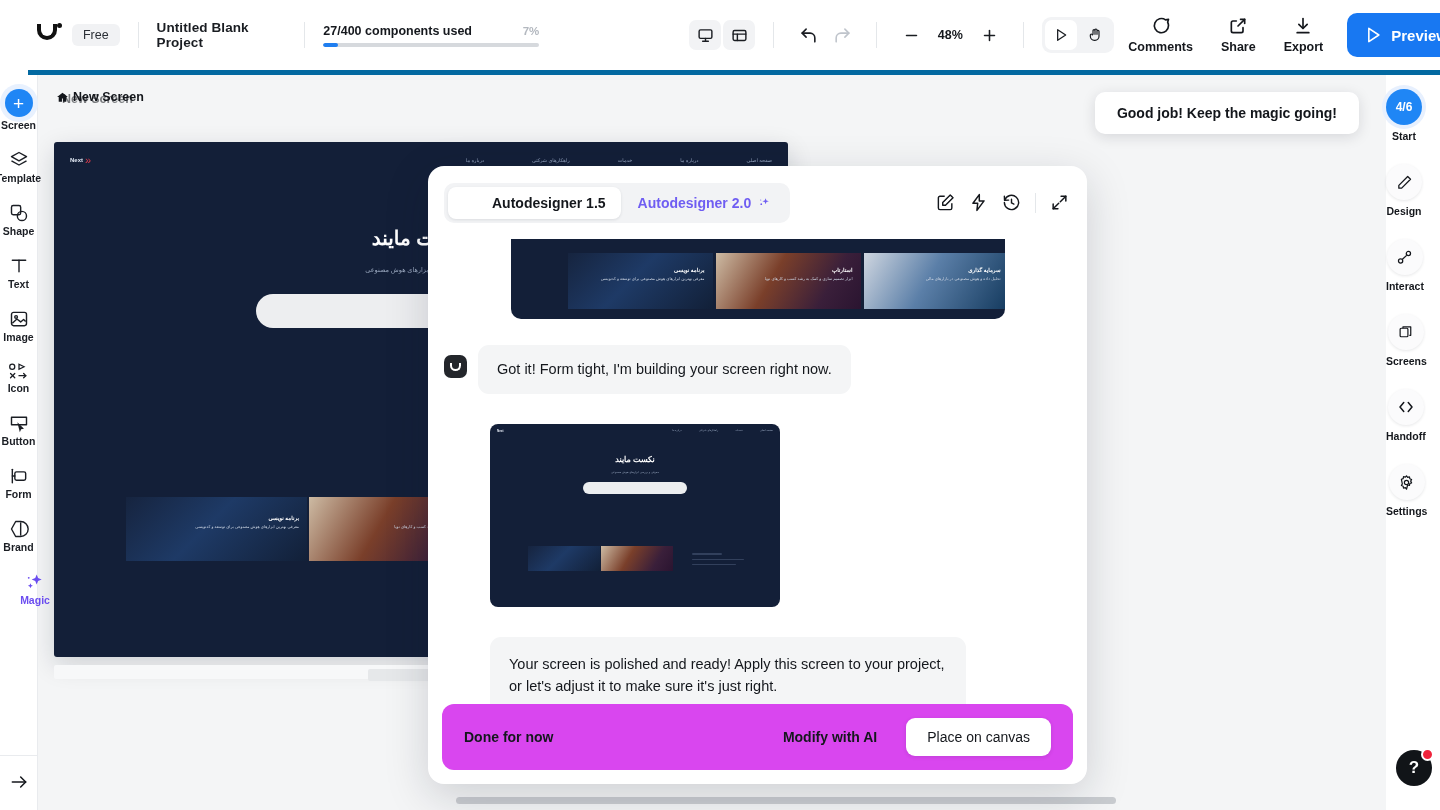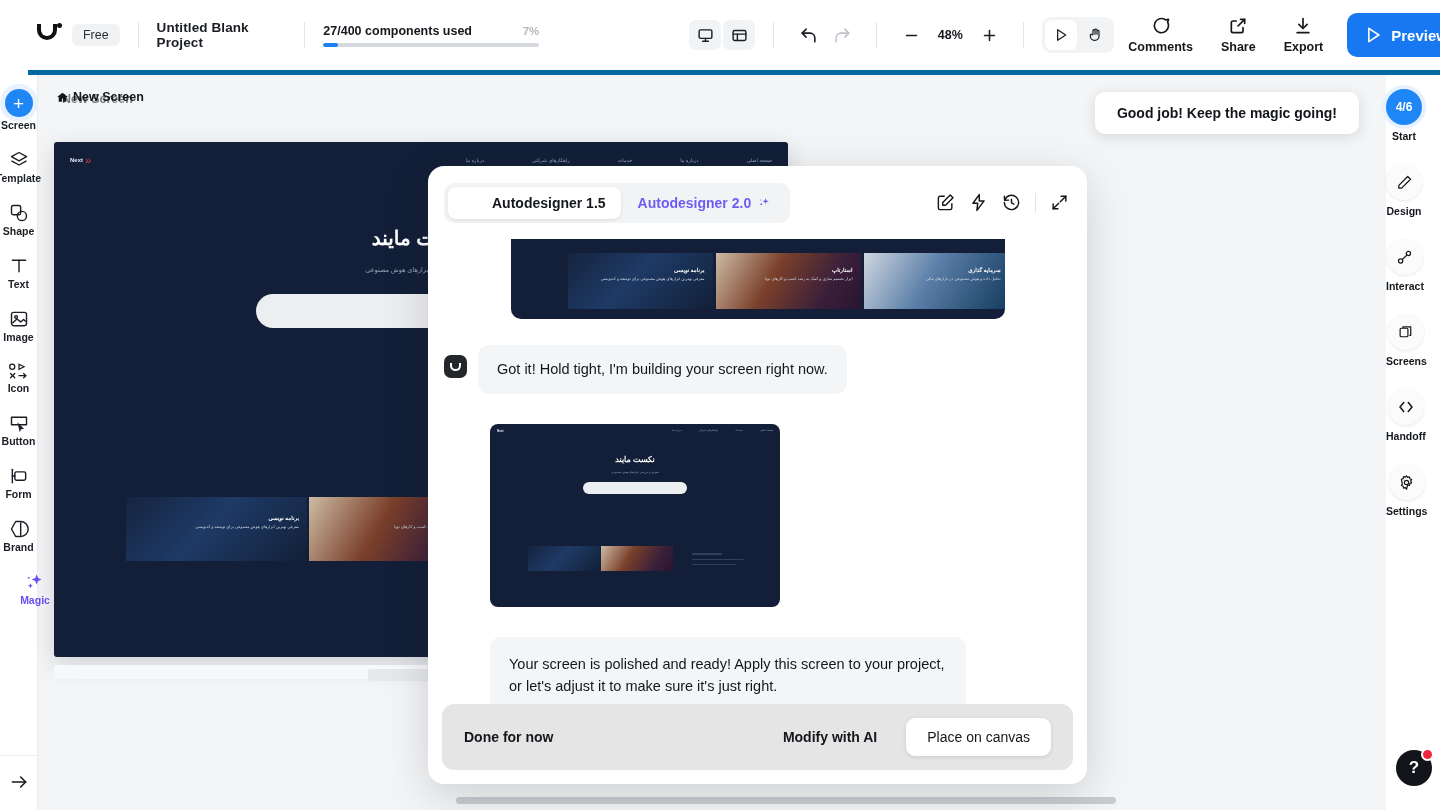--- a/index.html
+++ b/index.html
@@ -230,21 +230,21 @@
   .stc { width: 72px; height: 25px; }
   .st-lines { position: absolute; right: 36px; bottom: 38px; }
   .st-lines i { display: block; background: #32405c; height: 1.2px; margin-bottom: 4px; border-radius: 1px; }
 
   .bubble2 {
     margin: 30px 0 0 46px; width: 476px; background: #f4f5f6; border-radius: 11px;
     padding: 16px 19px; font-size: 14.5px; color: #14171c; line-height: 1.55;
   }
 
   .modal-foot {
-    margin: 0 14px 14px; height: 66px; background: #e5e5e5; border-radius: 12px;
+    margin: 0 14px 14px; height: 66px; background: #d946ef; border-radius: 12px;
     display: flex; align-items: center; padding: 0 22px 0 22px; flex-shrink: 0;
   }
   .foot-left { font-size: 14px; font-weight: 600; color: #14171c; cursor: pointer; }
   .foot-right { margin-left: auto; display: flex; align-items: center; gap: 17px; }
   .foot-link { font-size: 14px; font-weight: 600; color: #14171c; cursor: pointer; padding: 0 12px; }
   .place-btn {
     background: #fff; border-radius: 9px; padding: 11px 21px; font-size: 14px;
     font-weight: 400; color: #14171c; cursor: pointer;
     box-shadow: 0 1px 4px rgba(20,25,40,.12);
   }
@@ -648,21 +648,21 @@
               <div class="cdesc">تحلیل داده و هوش مصنوعی در بازارهای مالی</div>
             </div>
           </div>
         </div>
       </div>
 
       <div class="msg-row">
         <div class="bot-av">
             <div class="a"></div>
           </div>
-        <div class="bubble">Got it! Hold tight, I'm building your screen right now.</div>
+        <div class="bubble">Got it! Form tight, I'm building your screen right now.</div>
       </div>
 
       <div class="screen-thumb">
         <div class="st-nav">
           <span class="lg">Next</span>
           <span class="lks">
             <span class="lk">درباره ما</span>
             <span class="lk">راهکارهای شرکتی</span>
             <span class="lk">خدمات</span>
             <span class="lk">صفحه اصلی</span>

